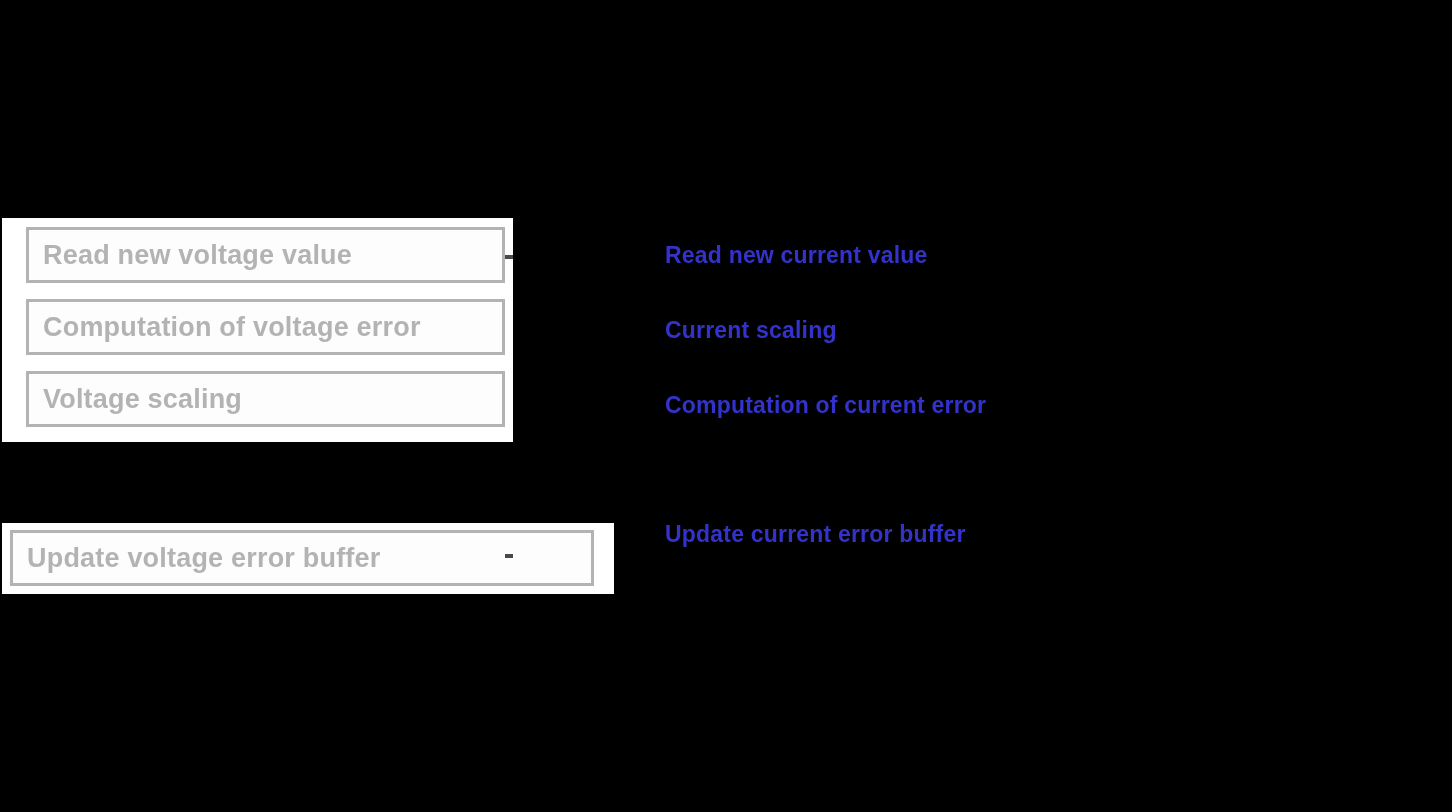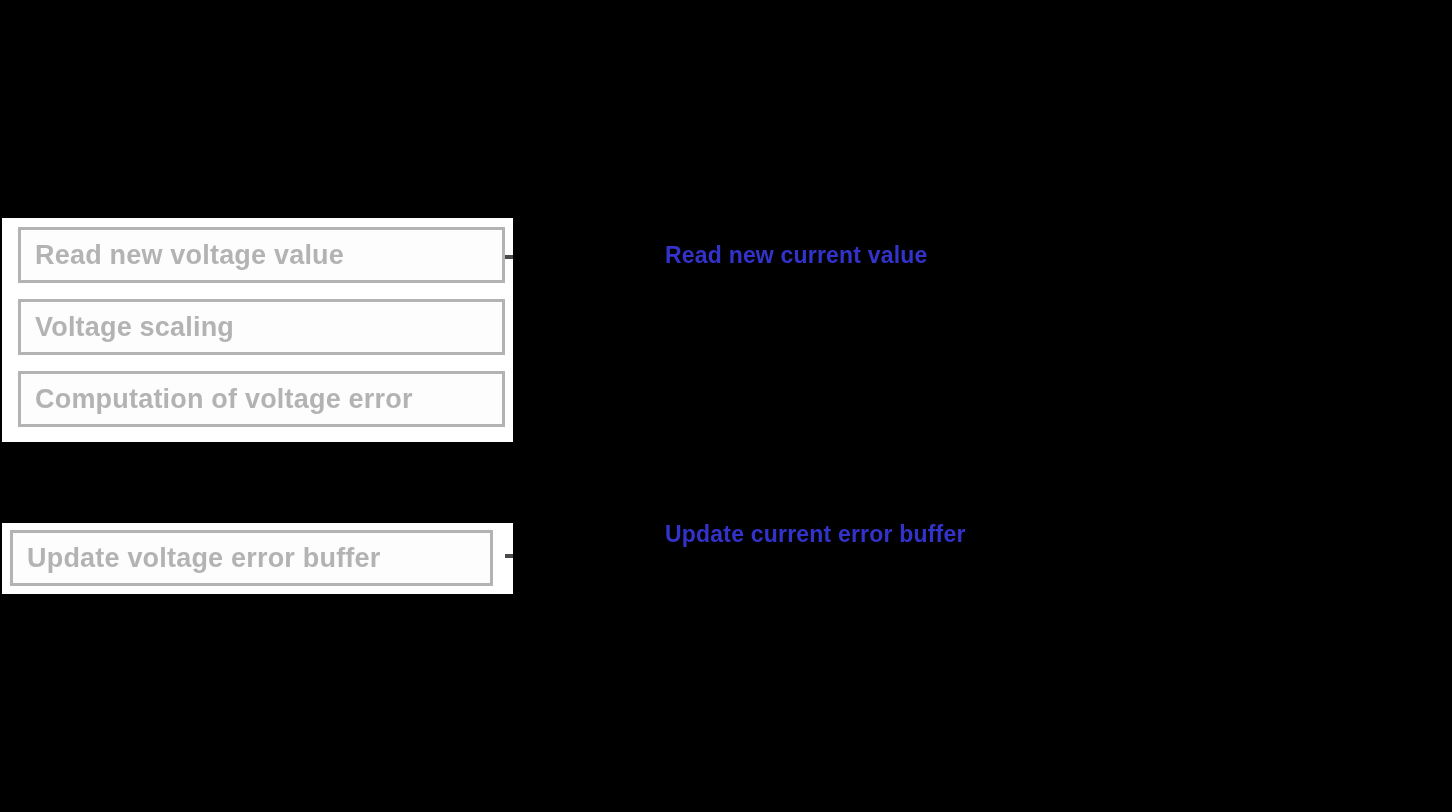--- a/index.html
+++ b/index.html
@@ -19,26 +19,26 @@
   .ghost-panel {
     position: absolute;
     background: #ffffff;
     box-sizing: border-box;
   }
   #panel-upper {
     left: 2px;
     top: 218px;
     width: 511px;
     height: 224px;
-    padding: 9px 0 0 8px;
+    padding: 9px 0 0 16px;
   }
   #panel-lower {
     left: 2px;
     top: 523px;
-    width: 511px;
+    width: 612px;
     height: 71px;
     padding: 7px 12px 0 0;
   }
 
   .ghost-box {
     position: relative;
     box-sizing: border-box;
     margin: 0 8px 16px 8px;
     height: 56px;
     border: 3px solid #b3b3b3;
@@ -99,25 +99,25 @@
 </head>
 <body>
 
 <div class="ghost-panel" id="panel-upper">
 
   <div class="ghost-box">
     <span class="ghost-label">Read new voltage value</span>
   </div>
 
   <div class="ghost-box">
-    <span class="ghost-label">Voltage scaling</span>
+    <span class="ghost-label">Computation of voltage error</span>
   </div>
 
   <div class="ghost-box">
-    <span class="ghost-label">Computation of voltage error</span>
+    <span class="ghost-label">Voltage scaling</span>
   </div>
 
 </div>
 
 <div class="ghost-panel" id="panel-lower">
 
   <div class="ghost-box">
     <span class="ghost-label">Update voltage error buffer</span>
   </div>
 
@@ -125,19 +125,25 @@
 
 <div class="stub" id="stub-upper"></div>
 <div class="stub" id="stub-lower"></div>
 
 <div class="blue-col">
 
   <div class="blue-row">
     <span class="blue-label">Read new current value</span>
   </div>
 
+  <div class="blue-row">
+    <span class="blue-label">Current scaling</span>
+  </div>
 
+  <div class="blue-row">
+    <span class="blue-label">Computation of current error</span>
+  </div>
 
 </div>
 
 <div id="blue-row-update">
   <span class="blue-label">Update current error buffer</span>
 </div>
 
 </body></html>

